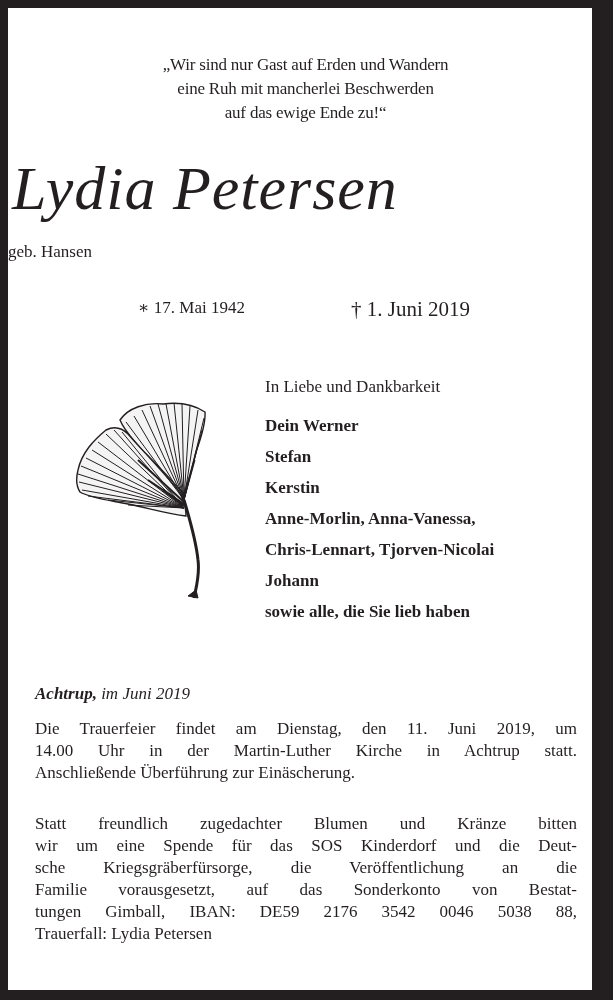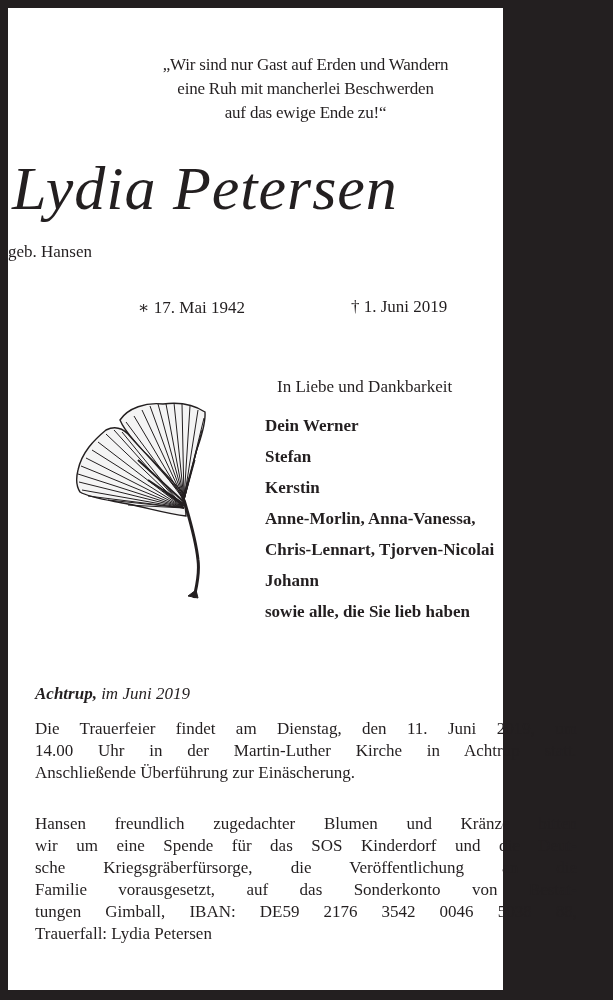--- a/index.html
+++ b/index.html
@@ -7,21 +7,21 @@
       width: 613px; height: 1000px;
       background: #231f20;
       font-family: "Liberation Serif", "DejaVu Serif", serif;
       color: #231f20;
       position: relative;
       overflow: hidden;
     }
     .card {
       position: absolute;
       left: 8px; top: 8px;
-      width: 495px; height: 982px;
+      width: 584px; height: 982px;
       background: #ffffff;
     }
     .quote {
       position: absolute;
       top: 45px; left: 0; width: 595px;
       text-align: center;
       font-size: 17px;
       line-height: 24px;
       letter-spacing: -0.2px;
     }
@@ -43,34 +43,34 @@
     }
     .born {
       position: absolute;
       top: 289px; left: 130px;
       font-size: 17px;
       white-space: nowrap;
     }
     .died {
       position: absolute;
       top: 289px; left: 343px;
-      font-size: 17px;
+      font-size: 21px;
       white-space: nowrap;
     }
     .leaf {
       position: absolute;
       left: 60px; top: 382px;
       width: 140px; height: 215px;
     }
     .mourners {
       position: absolute;
       left: 257px; top: 368px;
       font-size: 17px;
     }
-    .mourners .intro { line-height: 22px; margin-bottom: 12px; margin-left: 12px; }
+    .mourners .intro { line-height: 22px; margin-bottom: 12px; }
     .mourners .names div {
       font-weight: bold;
       line-height: 31px;
       white-space: nowrap;
     }
     .place-date {
       position: absolute;
       left: 27px; top: 676px;
       font-size: 17px;
       white-space: nowrap;
@@ -167,21 +167,21 @@
     <b>Achtrup,</b><span> im Juni 2019</span>
   </div>
 
   <div class="para p1">
     <div>Die Trauerfeier findet am Dienstag, den 11. Juni 2019, um</div>
     <div>14.00 Uhr in der Martin-Luther Kirche in Achtrup statt.</div>
     <div class="last">Anschließende Überführung zur Einäscherung.</div>
   </div>
 
   <div class="para p2">
-    <div>Hansen freundlich zugedachter Blumen und Kränze bitten</div>
+    <div>Statt freundlich zugedachter Blumen und Kränze bitten</div>
     <div>wir um eine Spende für das SOS Kinderdorf und die Deut-</div>
     <div>sche Kriegsgräberfürsorge, die Veröffentlichung an die</div>
     <div>Familie vorausgesetzt, auf das Sonderkonto von Bestat-</div>
     <div>tungen Gimball, IBAN: DE59 2176 3542 0046 5038 88,</div>
     <div class="last">Trauerfall: Lydia Petersen</div>
   </div>
 
 </div>
 
 </body></html>

